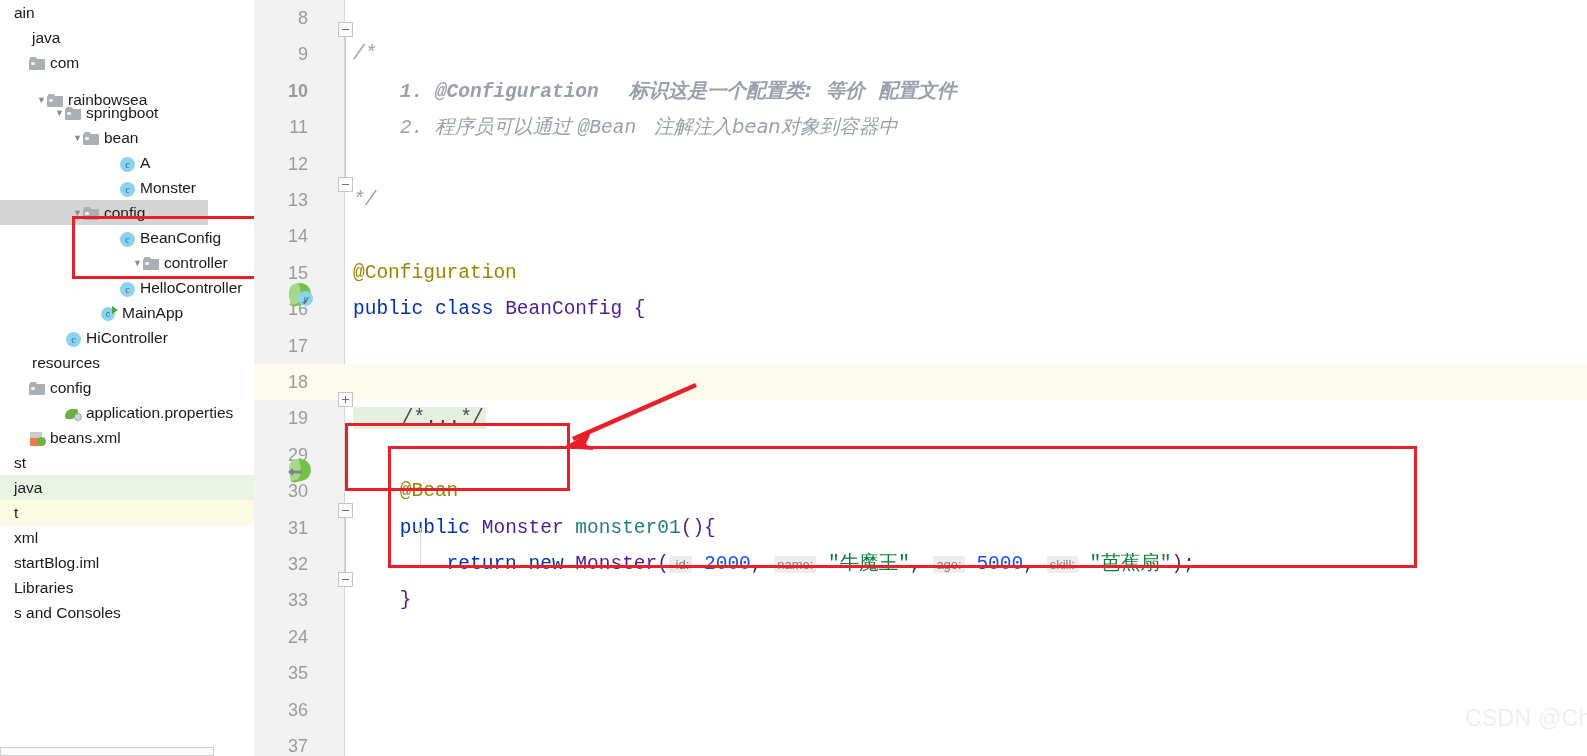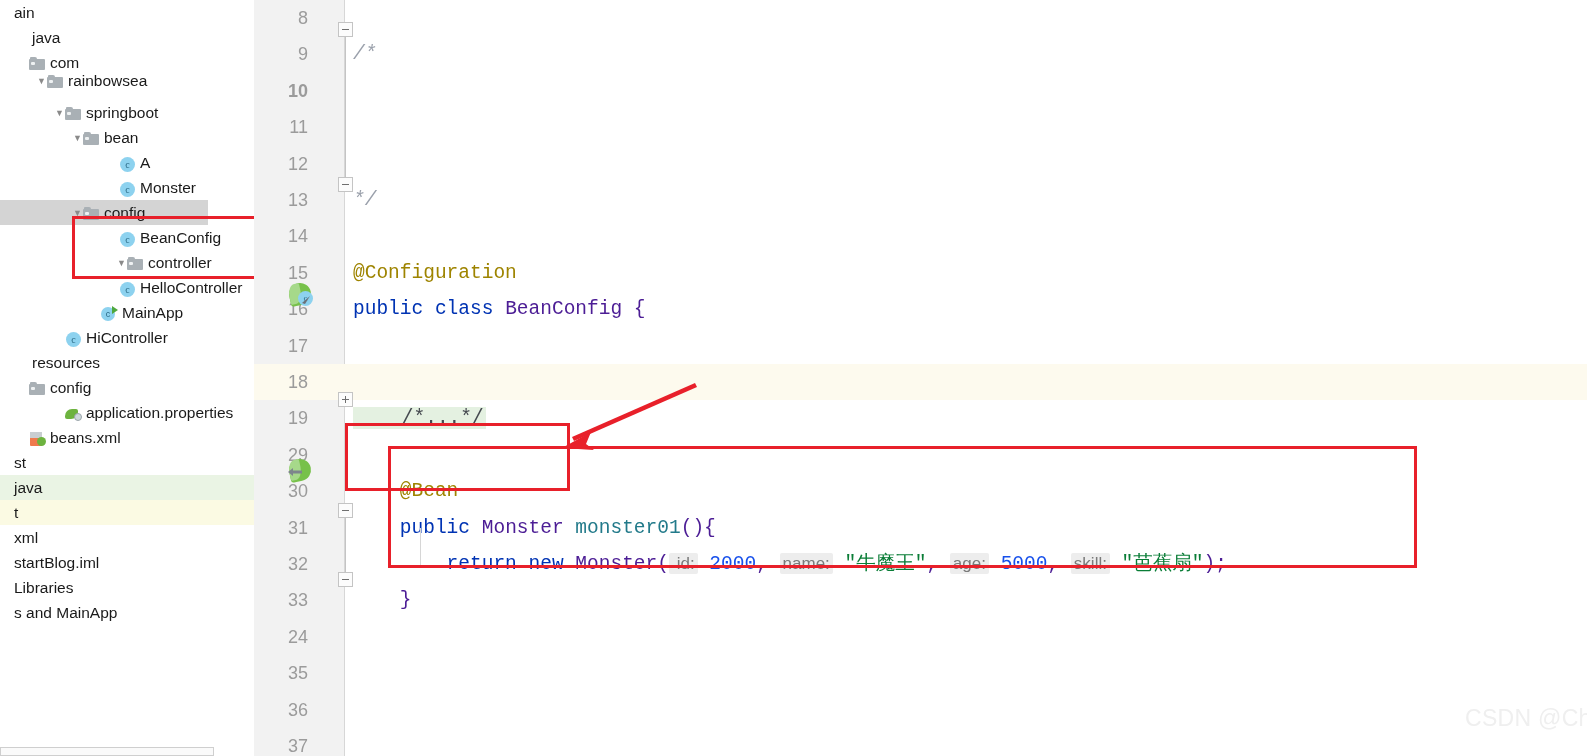--- a/index.html
+++ b/index.html
@@ -132,21 +132,21 @@
     white-space: pre; color: #111;
   }
   .cmt { color: #9aa0ab; font-style: italic; font-family: "Liberation Mono", monospace; }
   .cmt-cjk { color: #9aa0ab; font-style: italic; font-family: "DejaVu Sans", sans-serif; }
   .ann { color: #9e8400; }
   .kw  { color: #0033b3; }
   .typ { color: #4c1d95; }
   .mth { color: #227a8a; }
   .num { color: #1750eb; }
   .str { color: #0a7d37; }
-  .hintp { background: #ededed; color: #7a7a7a; font-size: 17px; padding: 1px 3px;
+  .hintp { background: #ededed; color: #7a7a7a; font-size: 13px; padding: 1px 3px;
            border-radius: 2px; font-family: "Liberation Sans", sans-serif; }
   .fold-ph { background: #e4f1e1; color: #44494f; padding: 0 2px; }
 
   
   .foldm { position: absolute; left: 84px; width: 16px; height: 16px; }
   .fold-top, .fold-bot {
     width: 15px; height: 15px; background: #fcfcfc; border: 1px solid #c4c4c4;
     position: relative;
   }
   .fold-top::after {
@@ -208,64 +208,66 @@
 </head>
 <body>
 
 <div id="root">
 
   <div id="sidebar">
     <div id="sidebar-tree">
         <div class="tree-row" style="top: 0px; position: absolute; left: 0px; width: 254px;"><span style="display: inline-block; width: 0px;"></span><span class="tw blank">▼</span><span style="display: inline-block; width: 3px;"></span><span class="lbl">ain</span></div>
         <div class="tree-row" style="top: 25px; position: absolute; left: 0px; width: 254px;"><span style="display: inline-block; width: 18px;"></span><span class="tw blank">▼</span><span style="display: inline-block; width: 3px;"></span><span class="lbl">java</span></div>
         <div class="tree-row" style="top: 50px; position: absolute; left: 0px; width: 254px;"><span style="display: inline-block; width: 18px;"></span><span class="tw blank">▼</span><span class="ico ico-folder"><i></i></span><span class="lbl">com</span></div>
-        <div class="tree-row" style="top: 68px; position: absolute; left: 0px; width: 254px;"><span style="display: inline-block; width: 36px;"></span><span class="tw">▼</span><span class="ico ico-folder"><i></i></span><span class="lbl">rainbowsea</span></div>
+        <div class="tree-row" style="top: 87px; position: absolute; left: 0px; width: 254px;"><span style="display: inline-block; width: 36px;"></span><span class="tw">▼</span><span class="ico ico-folder"><i></i></span><span class="lbl">rainbowsea</span></div>
         <div class="tree-row" style="top: 100px; position: absolute; left: 0px; width: 254px;"><span style="display: inline-block; width: 54px;"></span><span class="tw">▼</span><span class="ico ico-folder"><i></i></span><span class="lbl">springboot</span></div>
         <div class="tree-row" style="top: 125px; position: absolute; left: 0px; width: 254px;"><span style="display: inline-block; width: 72px;"></span><span class="tw">▼</span><span class="ico ico-folder"><i></i></span><span class="lbl">bean</span></div>
         <div class="tree-row" style="top: 150px; position: absolute; left: 0px; width: 254px;"><span style="display: inline-block; width: 108px;"></span><span class="tw blank">▼</span><span class="ico ico-class"><i>c</i></span><span class="lbl">A</span></div>
         <div class="tree-row" style="top: 175px; position: absolute; left: 0px; width: 254px;"><span style="display: inline-block; width: 108px;"></span><span class="tw blank">▼</span><span class="ico ico-class"><i>c</i></span><span class="lbl">Monster</span></div>
         <div class="tree-row sel" style="top: 200px; position: absolute; left: 0px; width: 208px;"><span style="display: inline-block; width: 72px;"></span><span class="tw">▼</span><span class="ico ico-folder"><i></i></span><span class="lbl">config</span></div>
         <div class="tree-row" style="top: 225px; position: absolute; left: 0px; width: 254px;"><span style="display: inline-block; width: 108px;"></span><span class="tw blank">▼</span><span class="ico ico-class"><i>c</i></span><span class="lbl">BeanConfig</span></div>
-        <div class="tree-row" style="top: 250px; position: absolute; left: 0px; width: 254px; padding-left: 44px;"><span style="display: inline-block; width: 72px;"></span><span class="tw">▼</span><span class="ico ico-folder"><i></i></span><span class="lbl">controller</span></div>
+        <div class="tree-row" style="top: 250px; position: absolute; left: 16px; width: 254px; padding-left: 44px;"><span style="display: inline-block; width: 72px;"></span><span class="tw">▼</span><span class="ico ico-folder"><i></i></span><span class="lbl">controller</span></div>
         <div class="tree-row" style="top: 275px; position: absolute; left: 0px; width: 254px;"><span style="display: inline-block; width: 108px;"></span><span class="tw blank">▼</span><span class="ico ico-class"><i>c</i></span><span class="lbl">HelloController</span></div>
         <div class="tree-row" style="top: 300px; position: absolute; left: 0px; width: 254px;"><span style="display: inline-block; width: 90px;"></span><span class="tw blank">▼</span><span class="ico ico-mainapp"><i>c</i><u></u></span><span class="lbl">MainApp</span></div>
         <div class="tree-row" style="top: 325px; position: absolute; left: 0px; width: 254px;"><span style="display: inline-block; width: 54px;"></span><span class="tw blank">▼</span><span class="ico ico-class"><i>c</i></span><span class="lbl">HiController</span></div>
         <div class="tree-row" style="top: 350px; position: absolute; left: 0px; width: 254px;"><span style="display: inline-block; width: 18px;"></span><span class="tw blank">▼</span><span style="display: inline-block; width: 3px;"></span><span class="lbl">resources</span></div>
         <div class="tree-row" style="top: 375px; position: absolute; left: 0px; width: 254px;"><span style="display: inline-block; width: 18px;"></span><span class="tw blank">▼</span><span class="ico ico-folder"><i></i></span><span class="lbl">config</span></div>
         <div class="tree-row" style="top: 400px; position: absolute; left: 0px; width: 254px;"><span style="display: inline-block; width: 54px;"></span><span class="tw blank">▼</span><span class="ico ico-props"><i></i></span><span class="lbl">application.properties</span></div>
         <div class="tree-row" style="top: 425px; position: absolute; left: 0px; width: 254px;"><span style="display: inline-block; width: 18px;"></span><span class="tw blank">▼</span><span class="ico ico-xml"><i></i><u></u></span><span class="lbl">beans.xml</span></div>
         <div class="tree-row" style="top: 450px; position: absolute; left: 0px; width: 254px;"><span style="display: inline-block; width: 0px;"></span><span class="tw blank">▼</span><span style="display: inline-block; width: 3px;"></span><span class="lbl">st</span></div>
         <div class="tree-row green" style="top: 475px; position: absolute; left: 0px; width: 254px;"><span style="display: inline-block; width: 0px;"></span><span class="tw blank">▼</span><span style="display: inline-block; width: 3px;"></span><span class="lbl">java</span></div>
         <div class="tree-row yellowish" style="top: 500px; position: absolute; left: 0px; width: 254px;"><span style="display: inline-block; width: 0px;"></span><span class="tw blank">▼</span><span style="display: inline-block; width: 3px;"></span><span class="lbl">t</span></div>
         <div class="tree-row" style="top: 525px; position: absolute; left: 0px; width: 254px;"><span style="display: inline-block; width: 0px;"></span><span class="tw blank">▼</span><span style="display: inline-block; width: 3px;"></span><span class="lbl">xml</span></div>
         <div class="tree-row" style="top: 550px; position: absolute; left: 0px; width: 254px;"><span style="display: inline-block; width: 0px;"></span><span class="tw blank">▼</span><span style="display: inline-block; width: 3px;"></span><span class="lbl">startBlog.iml</span></div>
         <div class="tree-row" style="top: 575px; position: absolute; left: 0px; width: 254px;"><span style="display: inline-block; width: 0px;"></span><span class="tw blank">▼</span><span style="display: inline-block; width: 3px;"></span><span class="lbl">Libraries</span></div>
-        <div class="tree-row" style="top: 600px; position: absolute; left: 0px; width: 254px;"><span style="display: inline-block; width: 0px;"></span><span class="tw blank">▼</span><span style="display: inline-block; width: 3px;"></span><span class="lbl">s and MainApp</span></div>
+        <div class="tree-row" style="top: 600px; position: absolute; left: 0px; width: 254px;"><span style="display: inline-block; width: 0px;"></span><span class="tw blank">▼</span><span style="display: inline-block; width: 3px;"></span><span class="lbl">s and Consoles</span></div>
       </div>
     <div id="tree-redbox"></div>
     <div id="sidebar-hscroll"></div>
   </div>
 
   <div id="editor">
     <div id="gutter"></div>
     <div id="gutter-sepline"></div>
     <div id="code-lines">
         <div class="code-line" style="top: 0px;">
           <div class="ln">8</div>
           <div class="code"></div>
         </div>
         <div class="code-line" style="top: 36.4px;">
           <div class="ln">9</div>
           <div class="code"><span class="cmt">/*</span></div>
         </div>
         <div class="code-line" style="top: 72.8px; font-weight: bold;">
           <div class="ln">10</div>
+          <div class="code"><span class="cmt">    1. @Configuration  </span><span class="cmt-cjk"> 标识这是一个配置类:  等价  配置文件</span></div>
         </div>
         <div class="code-line" style="top: 109.2px;">
           <div class="ln">11</div>
+          <div class="code"><span class="cmt">    2. </span><span class="cmt-cjk">程序员可以通过 </span><span class="cmt">@Bean </span><span class="cmt-cjk"> 注解注入bean对象到容器中</span></div>
         </div>
         <div class="code-line" style="top: 145.6px;">
           <div class="ln">12</div>
         </div>
         <div class="code-line" style="top: 182px;">
           <div class="ln">13</div>
           <div class="code"><span class="cmt">*/</span></div>
         </div>
         <div class="code-line" style="top: 218.4px;">
           <div class="ln">14</div>

